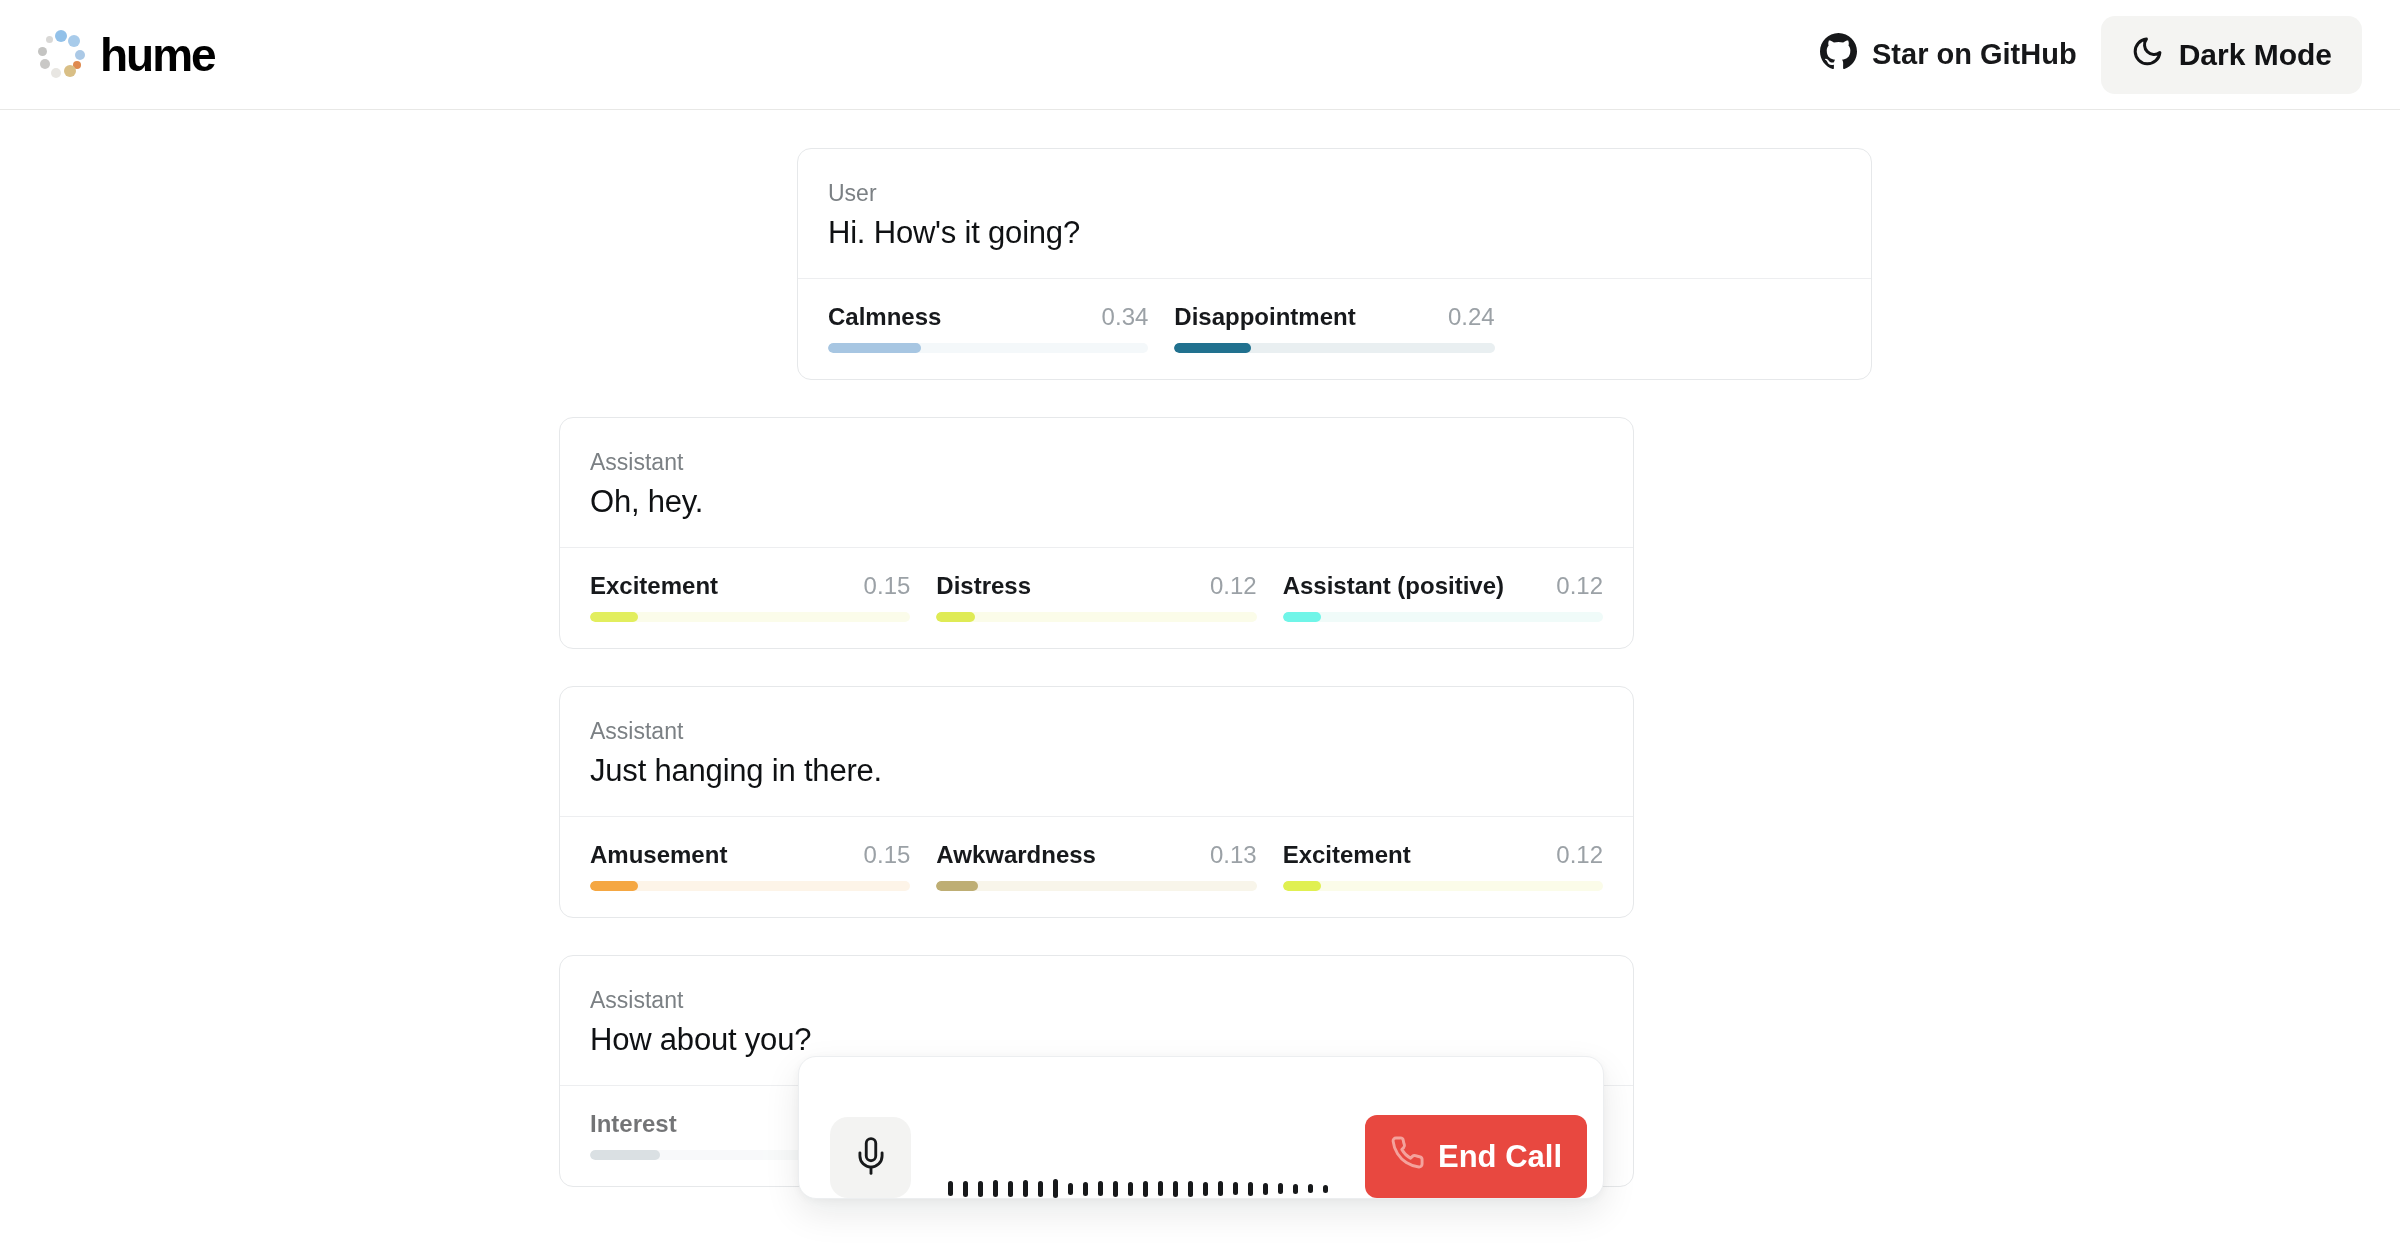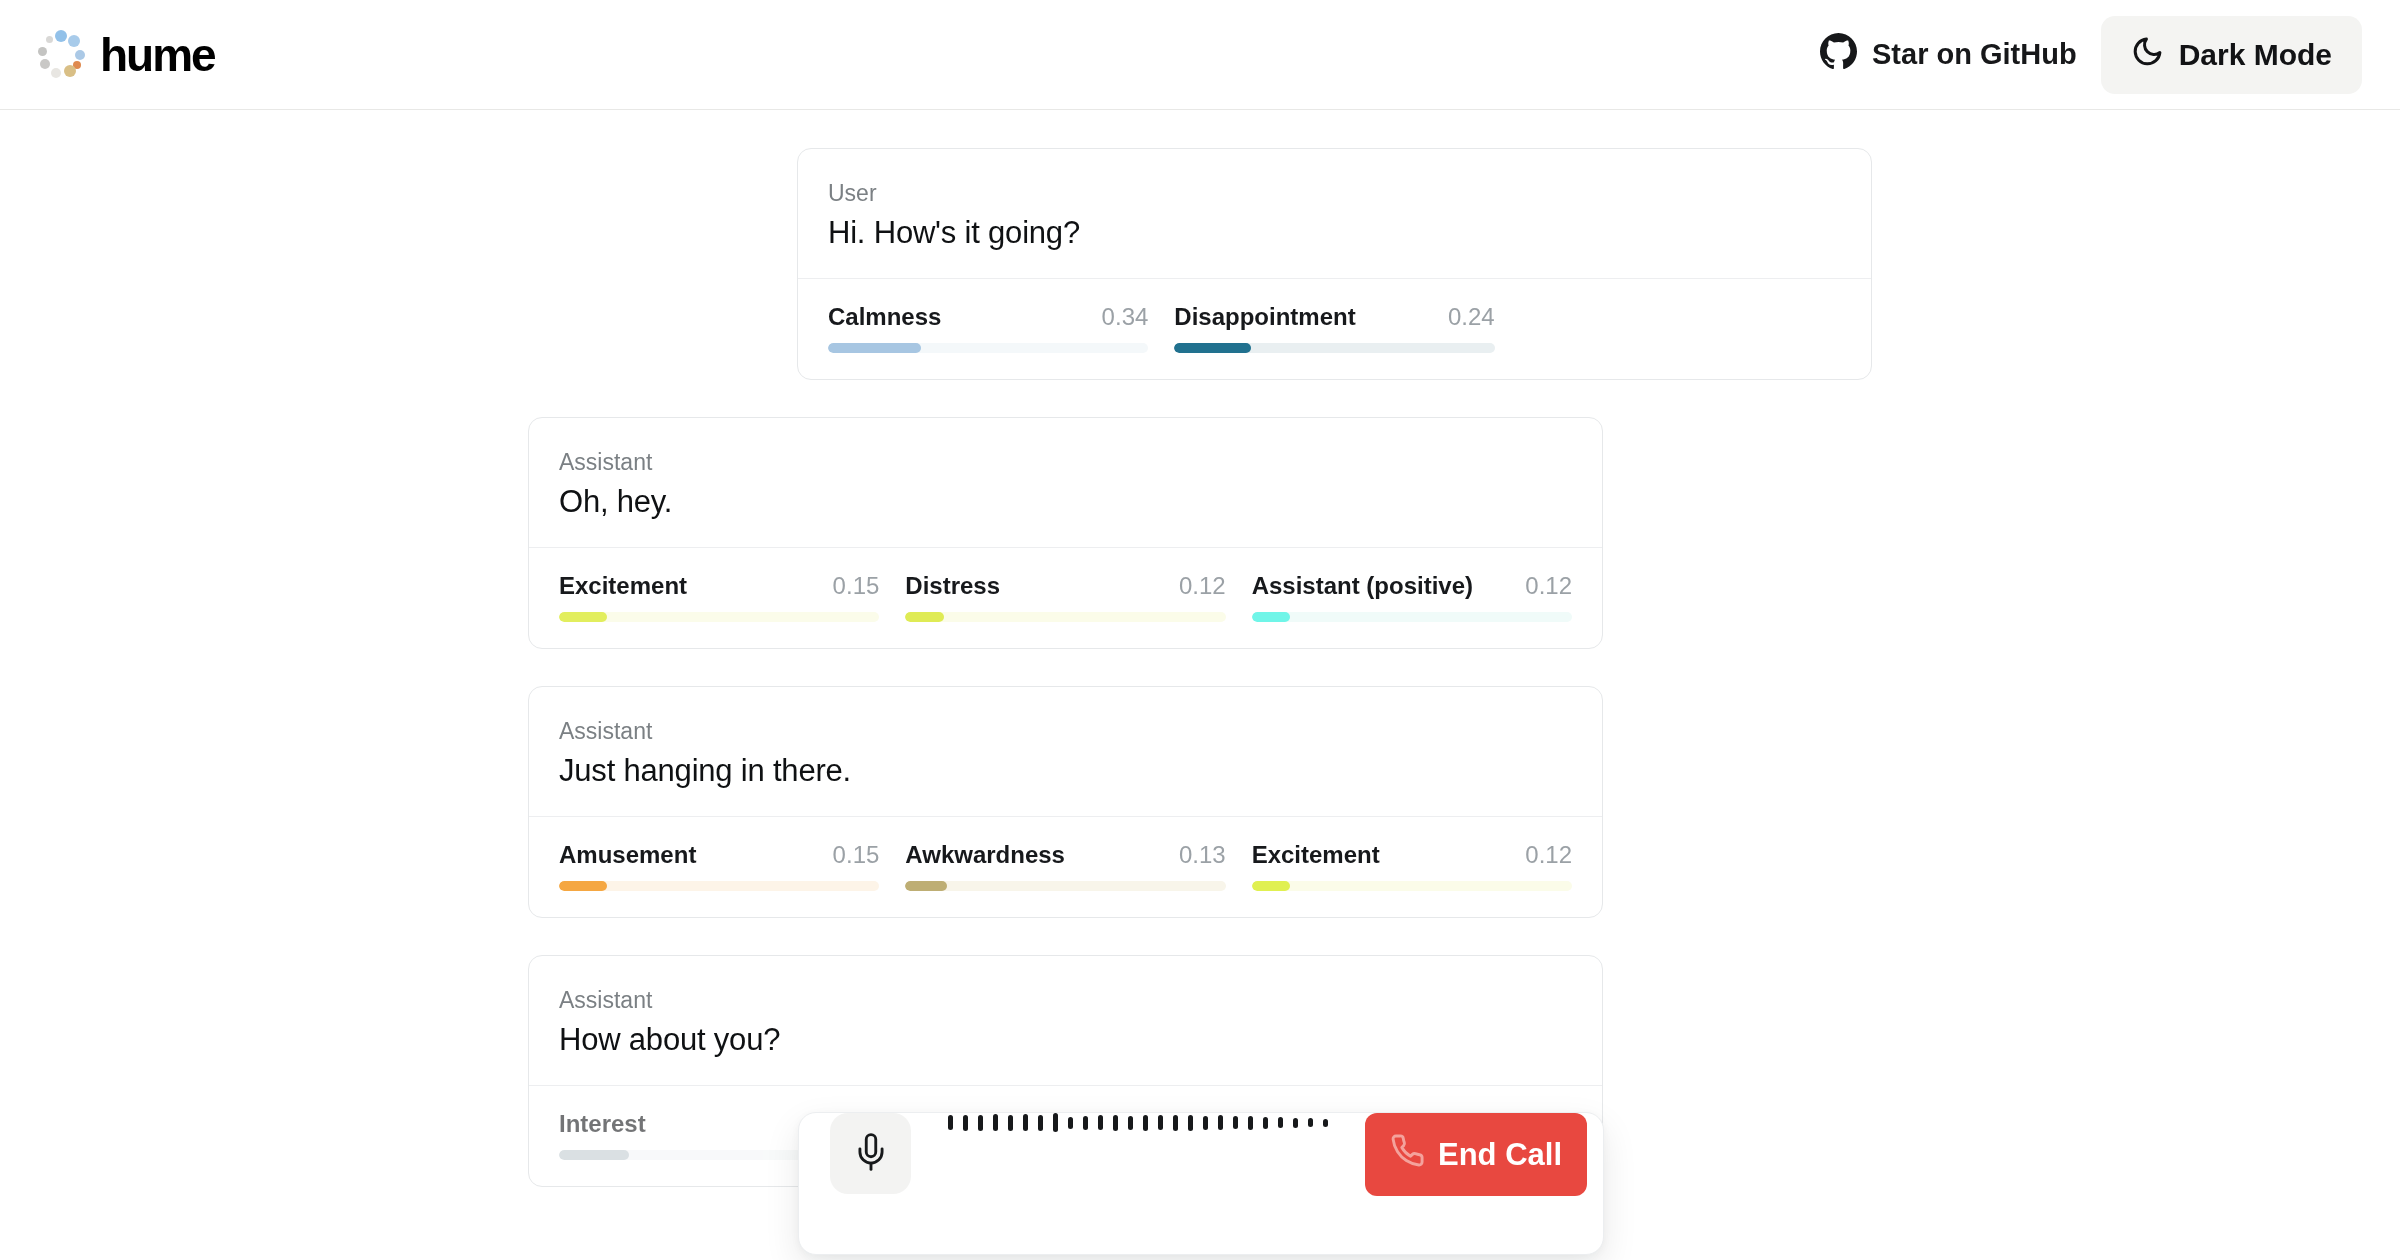--- a/index.html
+++ b/index.html
@@ -21,38 +21,38 @@
   .dark-btn { height:78px; padding:0 30px; background:#f4f4f2; border:none; border-radius:14px;
     display:flex; align-items:center; gap:15px; font-size:30px; font-weight:600; color:#121315;
     font-family:"Liberation Sans", sans-serif; cursor:pointer; }
   .moon-icon { width:33px; height:33px; }
 
   
   .chat { position:absolute; top:148px; left:528px; width:1344px;
     display:flex; flex-direction:column; gap:37px; }
   .row { display:flex; }
   .row.right { justify-content:flex-end; }
-  .card { width:1075px; background:#fff; border:1px solid #e6e8ea; border-radius:14px; }
+  .card { width:1075px; background:#fff; border:1px solid #e6e8ea; border-radius:14px;margin-left:31px; }
   .msg { padding:30px 30px 25px; }
   .role { font-size:23px; line-height:28px; color:#7b8084; margin-bottom:6px; }
   .mtext { font-size:31px; line-height:40px; letter-spacing:-0.2px; color:#0f1113; }
   .emotions { border-top:1px solid #edeef0; display:grid; grid-template-columns:repeat(3,1fr);
     gap:26px; padding:24px 30px 26px; }
   .emotion.faded { opacity:0.6; }
   .erow { display:flex; justify-content:space-between; align-items:baseline; }
   .ename { font-size:24px; font-weight:600; color:#17191c; line-height:28px; }
   .eval { font-size:24px; color:#9ba1a6; }
   .track { margin-top:12px; height:10px; border-radius:5px; overflow:hidden; }
   .fill { height:10px; border-radius:5px; }
 
   
-  .callbar { position:absolute; left:798px; top:1112px; width:806px; height:143px;
+  .callbar { position:absolute; left:798px; top:1056px; width:806px; height:143px;
     background:#fff; border:1px solid #eceef0; border-radius:18px; z-index:5;
     box-shadow:0 14px 36px rgba(15,18,20,.09), 0 2px 8px rgba(15,18,20,.04);
-    display:flex; align-items:flex-start; }
+    display:flex; align-items:flex-end; }
   .micbtn { margin-left:31px; width:81px; height:81px; border-radius:18px; background:#f3f3f2;
     border:none; display:flex; align-items:center; justify-content:center; cursor:pointer; }
   .mic-icon { width:38px; height:38px; }
   .waveform { flex:1; display:flex; align-items:center; justify-content:center; gap:10px;
     padding:0 20px; }
   .wdot { width:5px; border-radius:3px; background:#17191b; }
   .endcall { margin-right:16px; width:222px; height:83px; border-radius:12px; background:#e84840;
     border:none; color:#fff; display:flex; align-items:center; justify-content:center; gap:13px;
     font-size:31px; font-weight:700; font-family:"Liberation Sans", sans-serif; cursor:pointer; }
   .phone-icon { width:35px; height:35px; }

